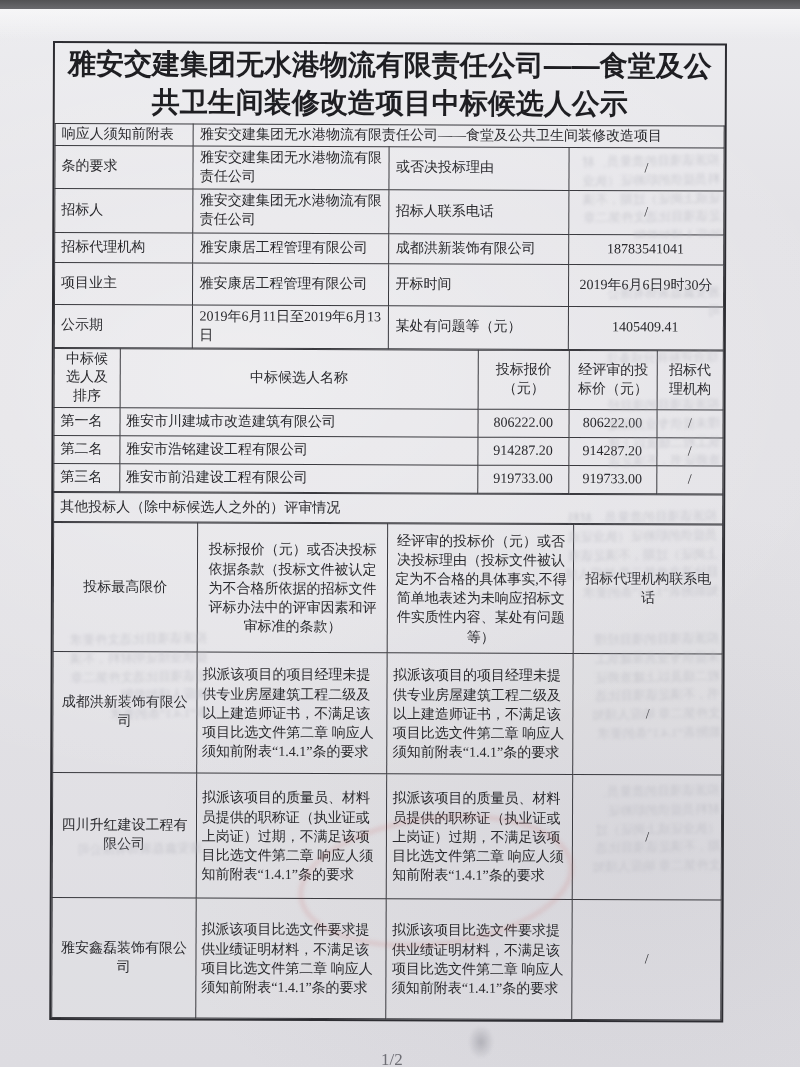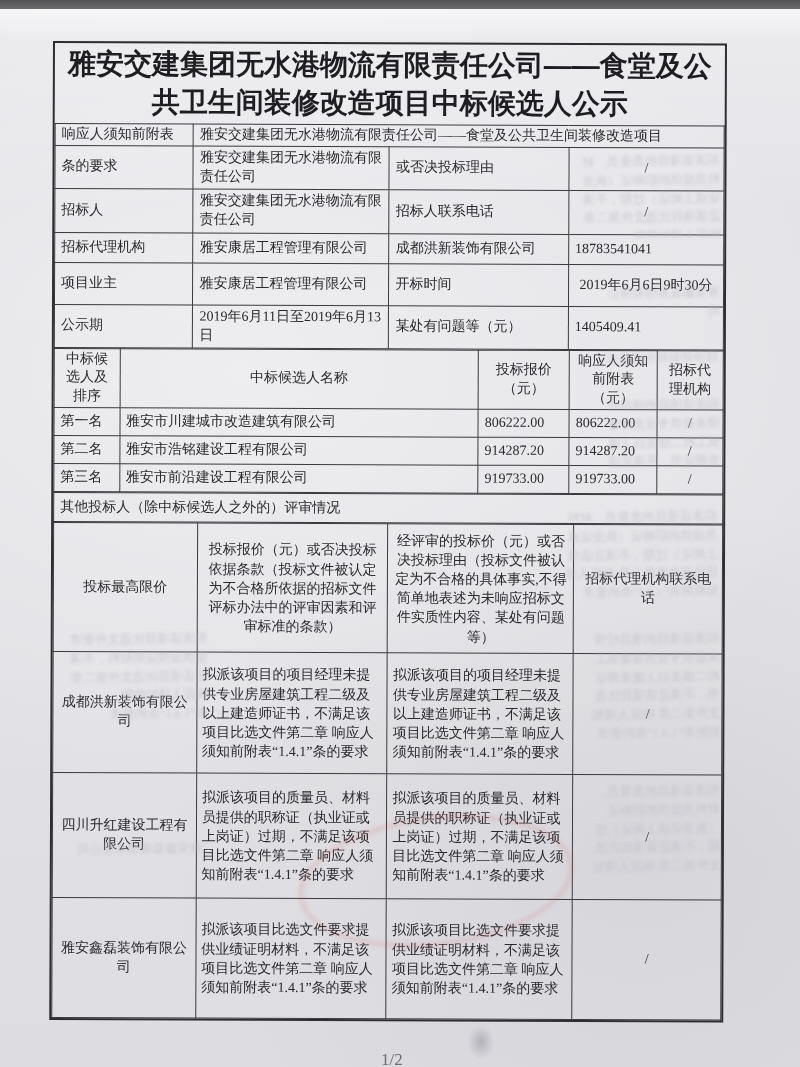--- a/index.html
+++ b/index.html
@@ -23,21 +23,21 @@
     border:2px solid #2d2d32;
     transform:rotate(0.22deg);transform-origin:0 0;
     background:rgba(255,255,255,.06);
   }
   table{width:100%;border-collapse:collapse;table-layout:fixed;}
   td{border:1.5px solid #3a3a3f;padding:1px 6px;vertical-align:middle;
      font-size:14px;line-height:1.35;color:#2a2a2e;overflow:hidden;}
   .title-table td{border:none;height:74px;text-align:center;
      font-family:"Liberation Sans","DejaVu Sans",sans-serif;
      font-weight:700;font-size:28px;line-height:1.35;color:#1e1e22;padding:2px 10px;}
-  .al{text-align:left}.ac{text-align:center}.ar{text-align:left;padding-right:7px}
+  .al{text-align:left}.ac{text-align:center}.ar{text-align:center;padding-right:7px}
   .reason{padding:2px 5px;line-height:1.37;}
   .score-hd{padding:0 7px;}
   
   .ir0 td{height:19px}.ir1 td{height:40px}.ir2 td{height:41px}
   .ir3 td{height:27px}.ir4 td{height:39px}.ir5 td{height:40px}
   .chd td{height:50px;text-align:center}
   .cr td{height:25px}
   .sec td{height:26px}
   .ohd td{height:124px;text-align:center}
   .or0 td{height:116px}.or1 td{height:120px}.or2 td{height:115px}
@@ -122,21 +122,21 @@
         <col style="width:53.6%">
         <col style="width:13.6%">
         <col style="width:13.1%">
         <col style="width:9.9%">
       </colgroup>
     <tbody>
         <tr class="chd">
       <td>中标候选人及排序</td>
       <td>中标候选人名称</td>
       <td>投标报价（元）</td>
-      <td>响应人须知前附表（元）</td>
+      <td>经评审的投标价（元）</td>
       <td class="score-hd">招标代理机构</td>
     </tr>
     <tr class="cr">
       <td class="al">第一名</td>
       <td class="al">雅安市川建城市改造建筑有限公司</td>
       <td class="ar">806222.00</td>
       <td class="ar">806222.00</td>
       <td class="ac">/</td>
     </tr>
     <tr class="cr">

